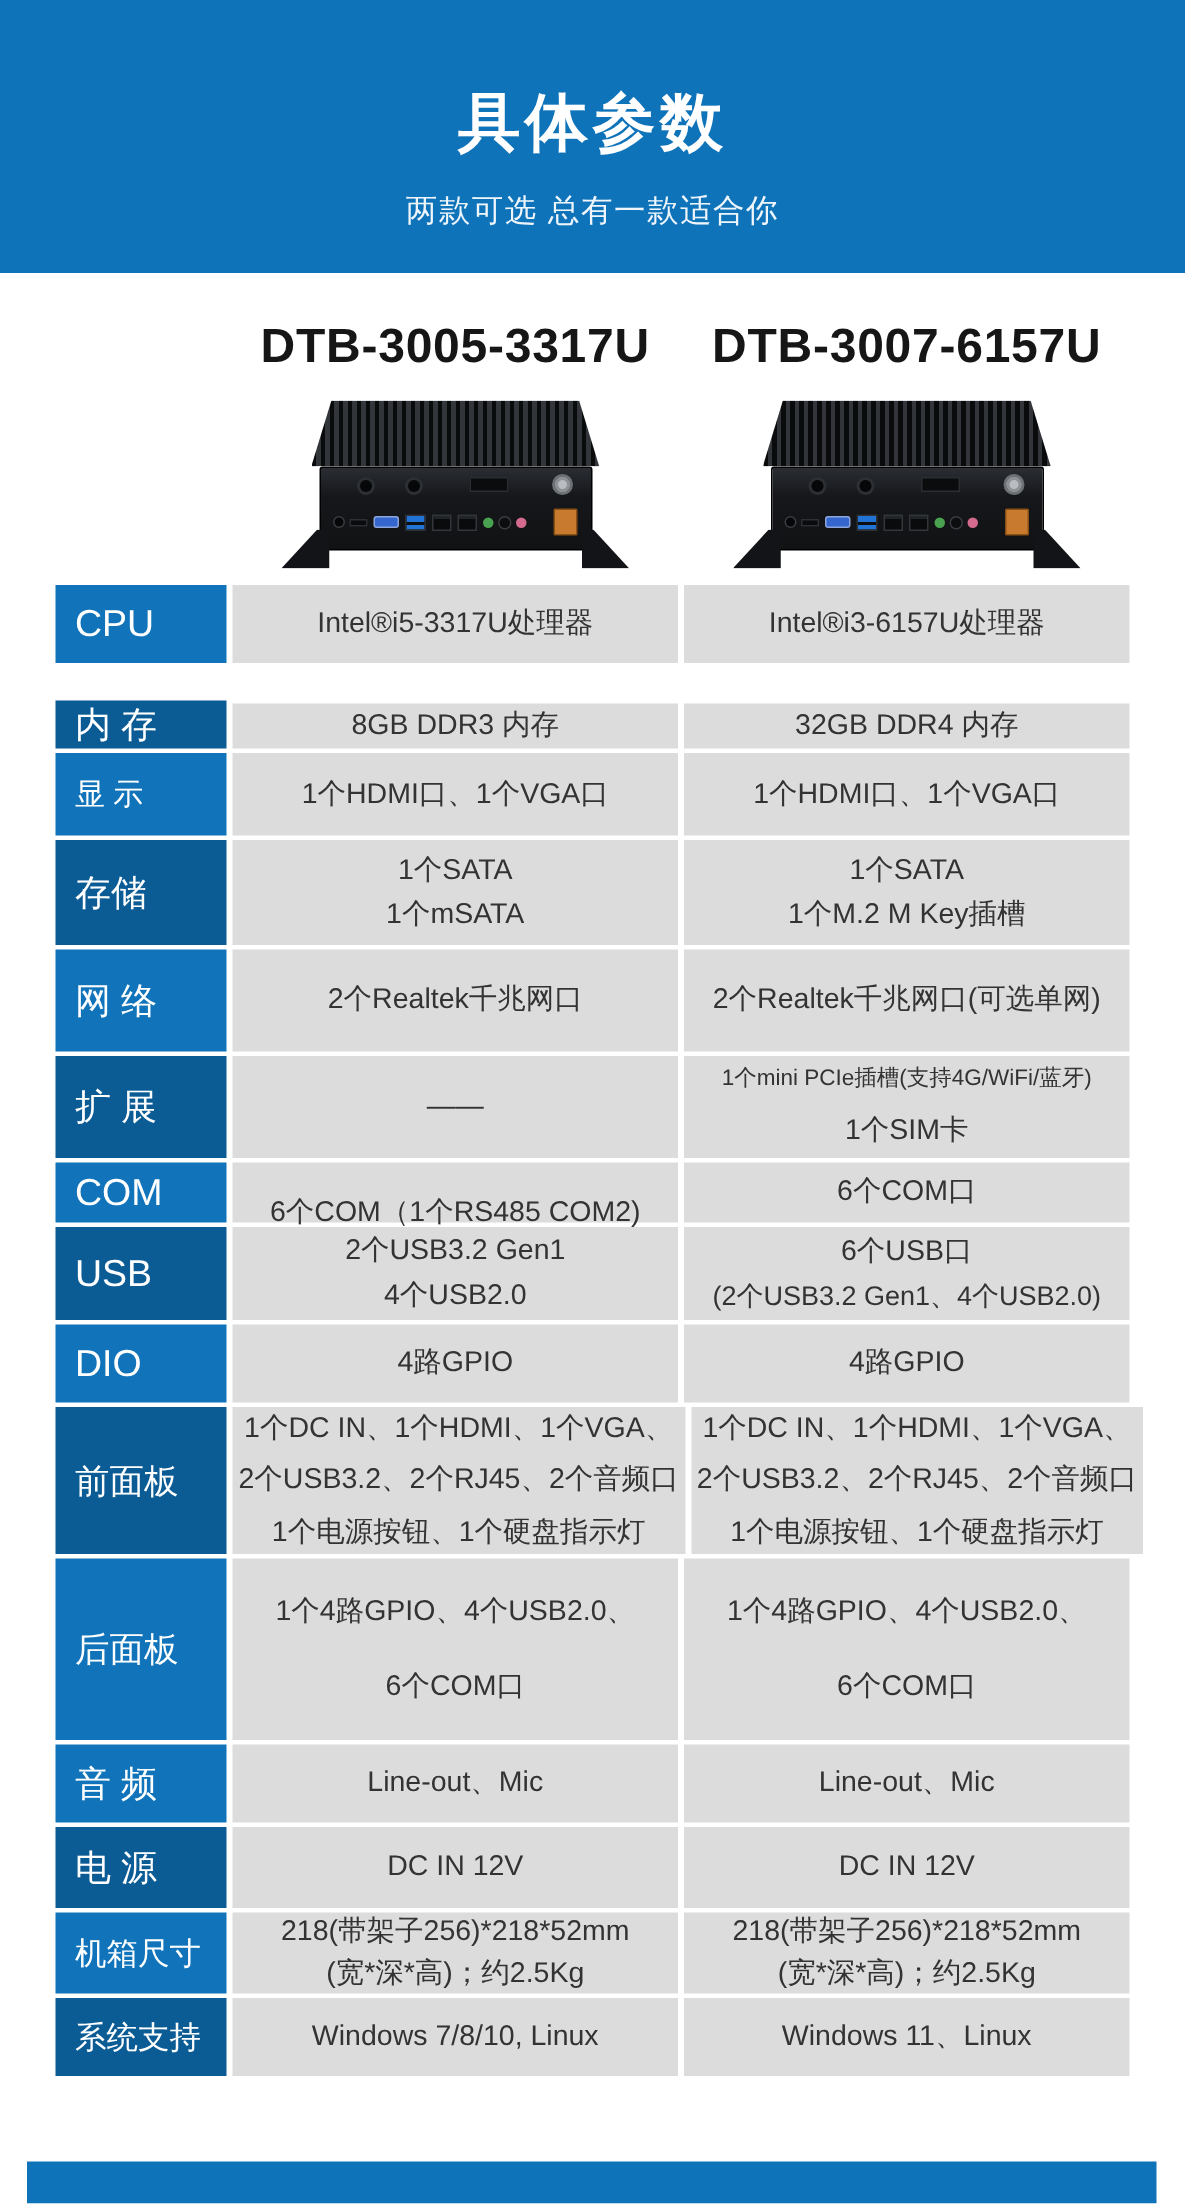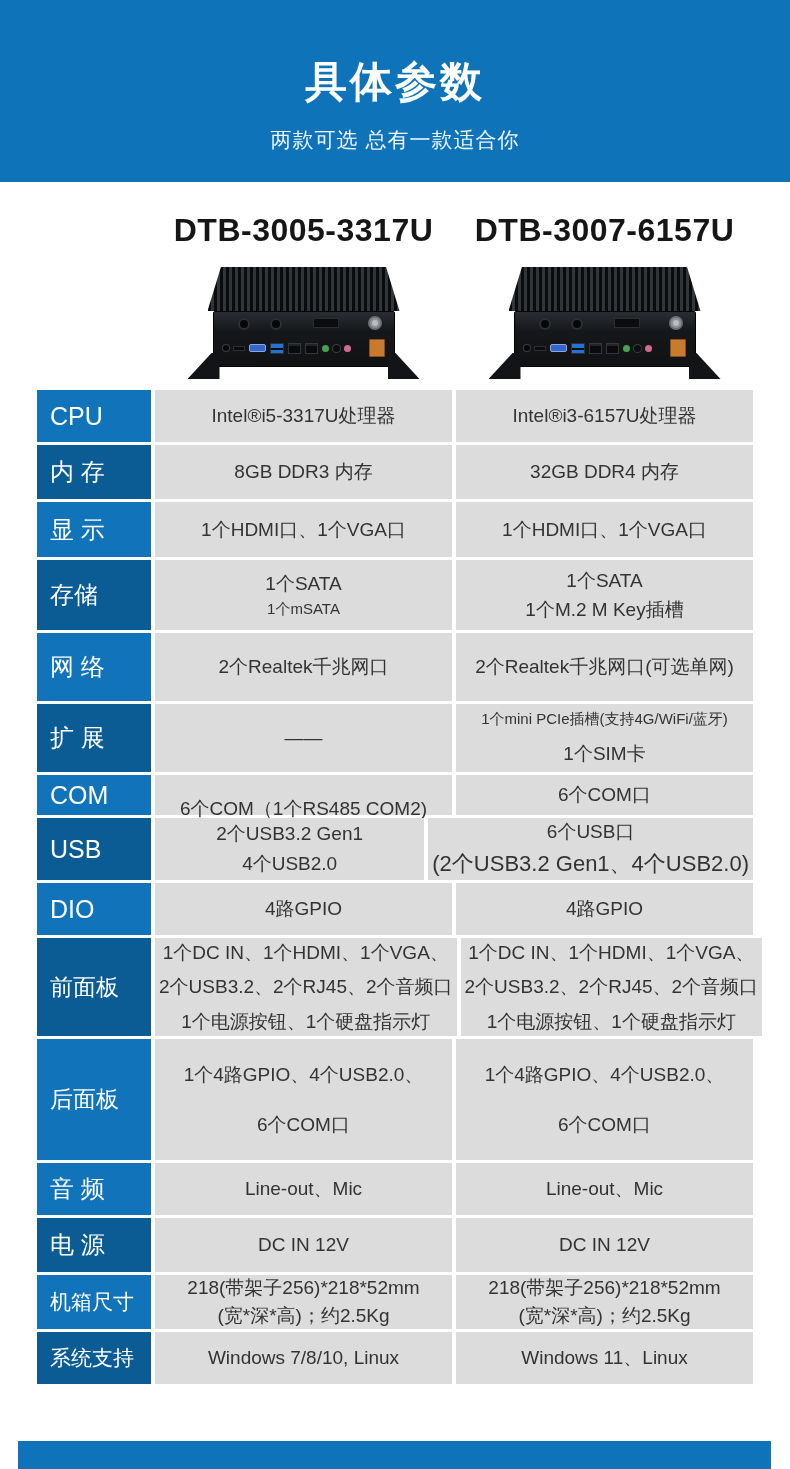--- a/index.html
+++ b/index.html
@@ -122,49 +122,49 @@
         <div class="label-cell">
           <span style="font-size: 25px;">CPU</span>
         </div>
         <div class="spec-cell">
           <div class="cell-line" style="font-size: 19px;">Intel®i5-3317U处理器</div>
         </div>
         <div class="spec-cell">
           <div class="cell-line" style="font-size: 19px;">Intel®i3-6157U处理器</div>
         </div>
       </div>
-      <div class="spec-row shade-dark" style="height: 54px;">
+      <div class="spec-row shade-dark" style="height: 54px; align-items: flex-end;">
         <div class="label-cell">
           <span style="font-size: 24px;">内 存</span>
         </div>
         <div class="spec-cell">
           <div class="cell-line" style="font-size: 19px;">8GB DDR3 内存</div>
         </div>
         <div class="spec-cell">
           <div class="cell-line" style="font-size: 19px;">32GB DDR4 内存</div>
         </div>
       </div>
       <div class="spec-row shade-light" style="height: 55px;">
         <div class="label-cell">
-          <span style="font-size: 24px;">显 示</span>
+          <span style="font-size: 20px;">显 示</span>
         </div>
         <div class="spec-cell">
           <div class="cell-line" style="font-size: 19px;">1个HDMI口、1个VGA口</div>
         </div>
         <div class="spec-cell">
           <div class="cell-line" style="font-size: 19px;">1个HDMI口、1个VGA口</div>
         </div>
       </div>
       <div class="spec-row shade-dark" style="height: 70px;">
         <div class="label-cell">
           <span style="font-size: 24px;">存储</span>
         </div>
         <div class="spec-cell" style="gap: 3px;">
           <div class="cell-line" style="font-size: 19px;">1个SATA</div>
-          <div class="cell-line" style="font-size: 15px;">1个mSATA</div>
+          <div class="cell-line" style="font-size: 19px;">1个mSATA</div>
         </div>
         <div class="spec-cell" style="gap: 3px;">
           <div class="cell-line" style="font-size: 19px;">1个SATA</div>
           <div class="cell-line" style="font-size: 19px;">1个M.2 M Key插槽</div>
         </div>
       </div>
       <div class="spec-row shade-light" style="height: 68px;">
         <div class="label-cell">
           <span style="font-size: 24px;">网 络</span>
         </div>
@@ -201,21 +201,21 @@
       <div class="spec-row shade-dark" style="height: 62px;">
         <div class="label-cell">
           <span style="font-size: 25px;">USB</span>
         </div>
         <div class="spec-cell" style="gap: 4px;">
           <div class="cell-line" style="font-size: 19px;">2个USB3.2 Gen1</div>
           <div class="cell-line" style="font-size: 19px;">4个USB2.0</div>
         </div>
         <div class="spec-cell" style="gap: 4px; text-align: right;">
           <div class="cell-line" style="font-size: 19px;">6个USB口</div>
-          <div class="cell-line" style="font-size: 22px;">(2个USB3.2 Gen1、4个USB2.0)</div>
+          <div class="cell-line" style="font-size: 18px;">(2个USB3.2 Gen1、4个USB2.0)</div>
         </div>
       </div>
       <div class="spec-row shade-light" style="height: 52px;">
         <div class="label-cell">
           <span style="font-size: 25px;">DIO</span>
         </div>
         <div class="spec-cell">
           <div class="cell-line" style="font-size: 19px;">4路GPIO</div>
         </div>
         <div class="spec-cell">

